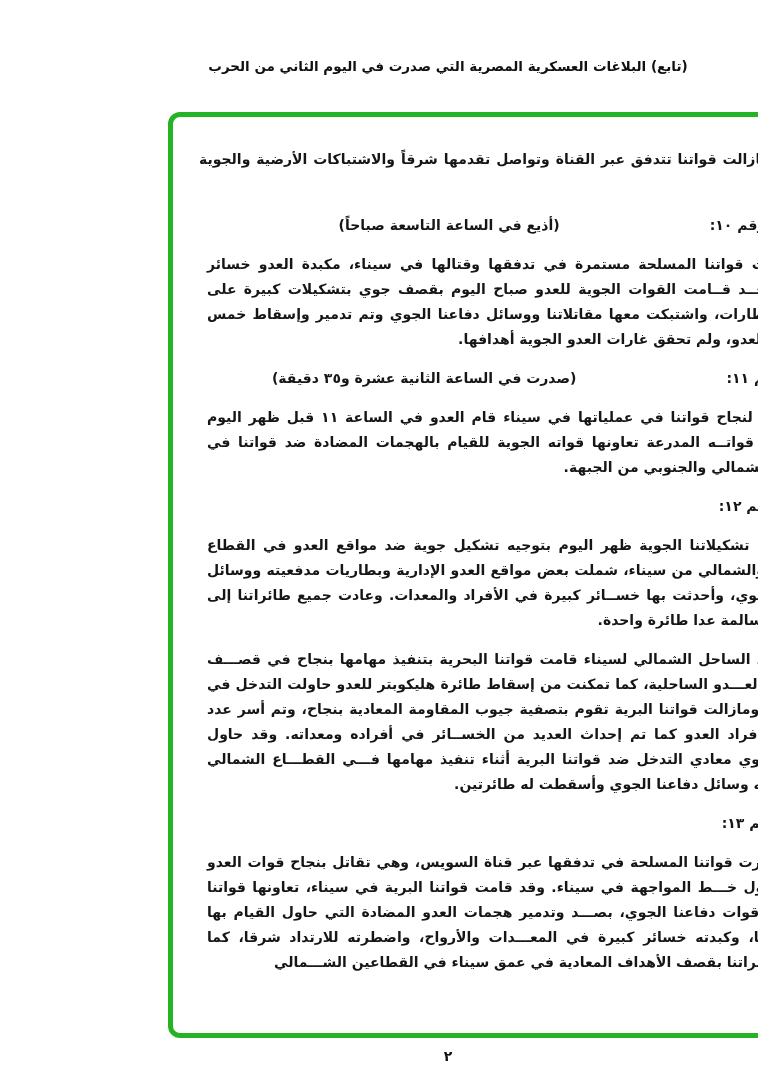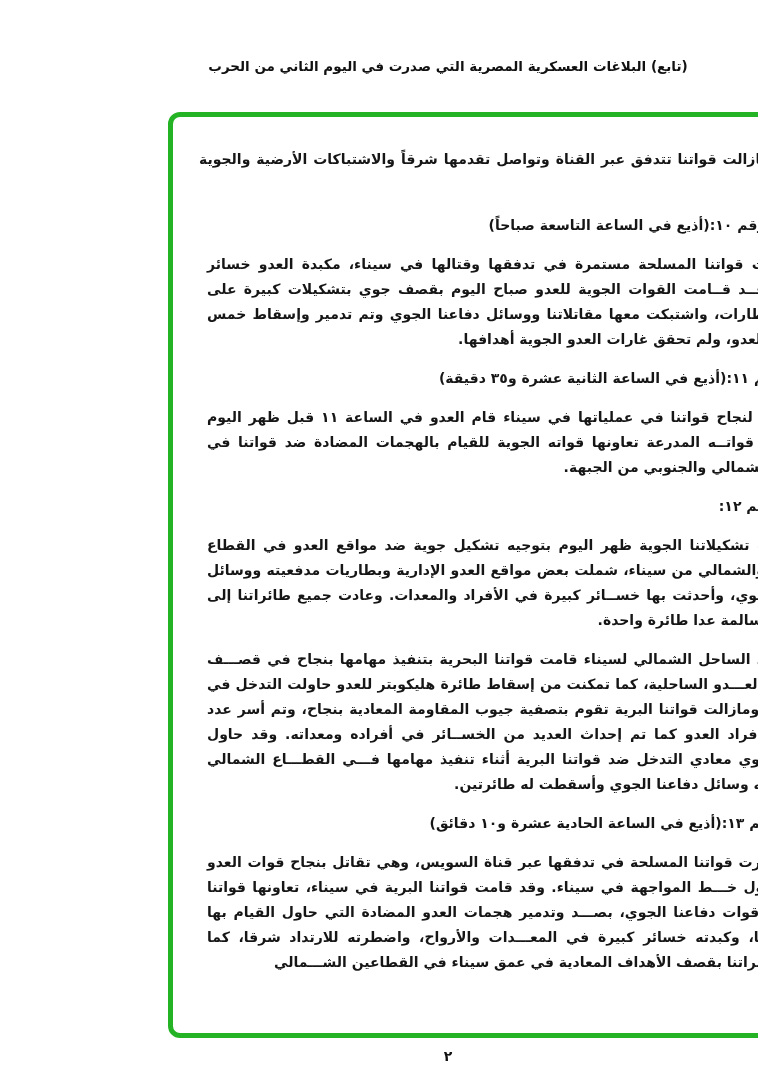--- a/index.html
+++ b/index.html
@@ -65,20 +65,21 @@
     direction: rtl;
     align-items: baseline;
     margin: 14px 0 14px 0;
     white-space: nowrap;
   }
   .comm-label {
     flex: 0 0 auto;
   }
   .comm-time {
     flex: 0 0 auto;
+    margin-right: 150px;
   }
   .para {
     margin: 0 0 14px 8px;
     text-indent: 28px;
   }
   .para.last {
     margin-bottom: 0;
   }
   .page-number {
     position: absolute;
@@ -107,33 +108,32 @@
       </p>
 
       <div class="comm-header">
         <span class="comm-label">الأوسط رقم ١٠:</span>
         <span class="comm-time">(أذيع في الساعة التاسعة صباحاً)</span>
       </div>
       <p class="para">لازالت قواتنا المسلحة مستمرة في تدفقها وقتالها في سيناء، مكبدة العدو خسائر كبيرة. وقــد قــامت القوات الجوية للعدو صباح اليوم بقصف جوي بتشكيلات كبيرة على بعض المطارات، واشتبكت معها مقاتلاتنا ووسائل دفاعنا الجوي وتم تدمير وإسقاط خمس طائرات للعدو، ولم تحقق غارات العدو الجوية أهدافها.</p>
 
       <div class="comm-header">
         <span class="comm-label">البلاغ رقم ١١:</span>
-        <span class="comm-time">(أذيع في الساعة الثانية عشرة و٣٥ دقيقة)</span>
+        <span class="comm-time">(صدرت في الساعة الثانية عشرة و٣٥ دقيقة)</span>
       </div>
       <p class="para">نتيجة لنجاح قواتنا في عملياتها في سيناء قام العدو في الساعة ١١ قبل ظهر اليوم بتركــيــز قواتــه المدرعة تعاونها قواته الجوية للقيام بالهجمات المضادة ضد قواتنا في القطاع الشمالي والجنوبي من الجبهة.</p>
 
       <div class="comm-header">
         <span class="comm-label">الجبهة رقم ١٢:</span>
       </div>
       <p class="para">قامت تشكيلاتنا الجوية ظهر اليوم بتوجيه تشكيل جوية ضد مواقع العدو في القطاع الأوسط والشمالي من سيناء، شملت بعض مواقع العدو الإدارية وبطاريات مدفعيته ووسائل دفاعه الجوي، وأحدثت بها خســائر كبيرة في الأفراد والمعدات. وعادت جميع طائراتنا إلى قواعدها سالمة عدا طائرة واحدة.</p>
       <p class="para">وعلى الساحل الشمالي لسيناء قامت قواتنا البحرية بتنفيذ مهامها بنجاح في قصـــف مواقـــع العـــدو الساحلية، كما تمكنت من إسقاط طائرة هليكوبتر للعدو حاولت التدخل في المعركة. ومازالت قواتنا البرية تقوم بتصفية جيوب المقاومة المعادية بنجاح، وتم أسر عدد آخر من أفراد العدو كما تم إحداث العديد من الخســائر في أفراده ومعداته. وقد حاول تشكيل جوي معادي التدخل ضد قواتنا البرية أثناء تنفيذ مهامها فـــي القطـــاع الشمالي فتصدت له وسائل دفاعنا الجوي وأسقطت له طائرتين.</p>
 
       <div class="comm-header">
         <span class="comm-label">دقيقة رقم ١٣:</span>
-        <span class="comm-time">(أذيع في الساعة الحادية عشرة و١٠ دقائق)</span>
       </div>
       <p class="para last">استمرت قواتنا المسلحة في تدفقها عبر قناة السويس، وهي تقاتل بنجاح قوات العدو على طــول خـــط المواجهة في سيناء. وقد قامت قواتنا البرية في سيناء، تعاونها قواتنا البحرية وقوات دفاعنا الجوي، بصـــد وتدمير هجمات العدو المضادة التي حاول القيام بها ضد قواتنا، وكبدته خسائر كبيرة في المعـــدات والأرواح، واضطرته للارتداد شرقا، كما قامت طائراتنا بقصف الأهداف المعادية في عمق سيناء في القطاعين الشـــمالي</p>
 
     </div>
   </div>
 
   <div class="page-number">٢</div>
 
 </div>
 

